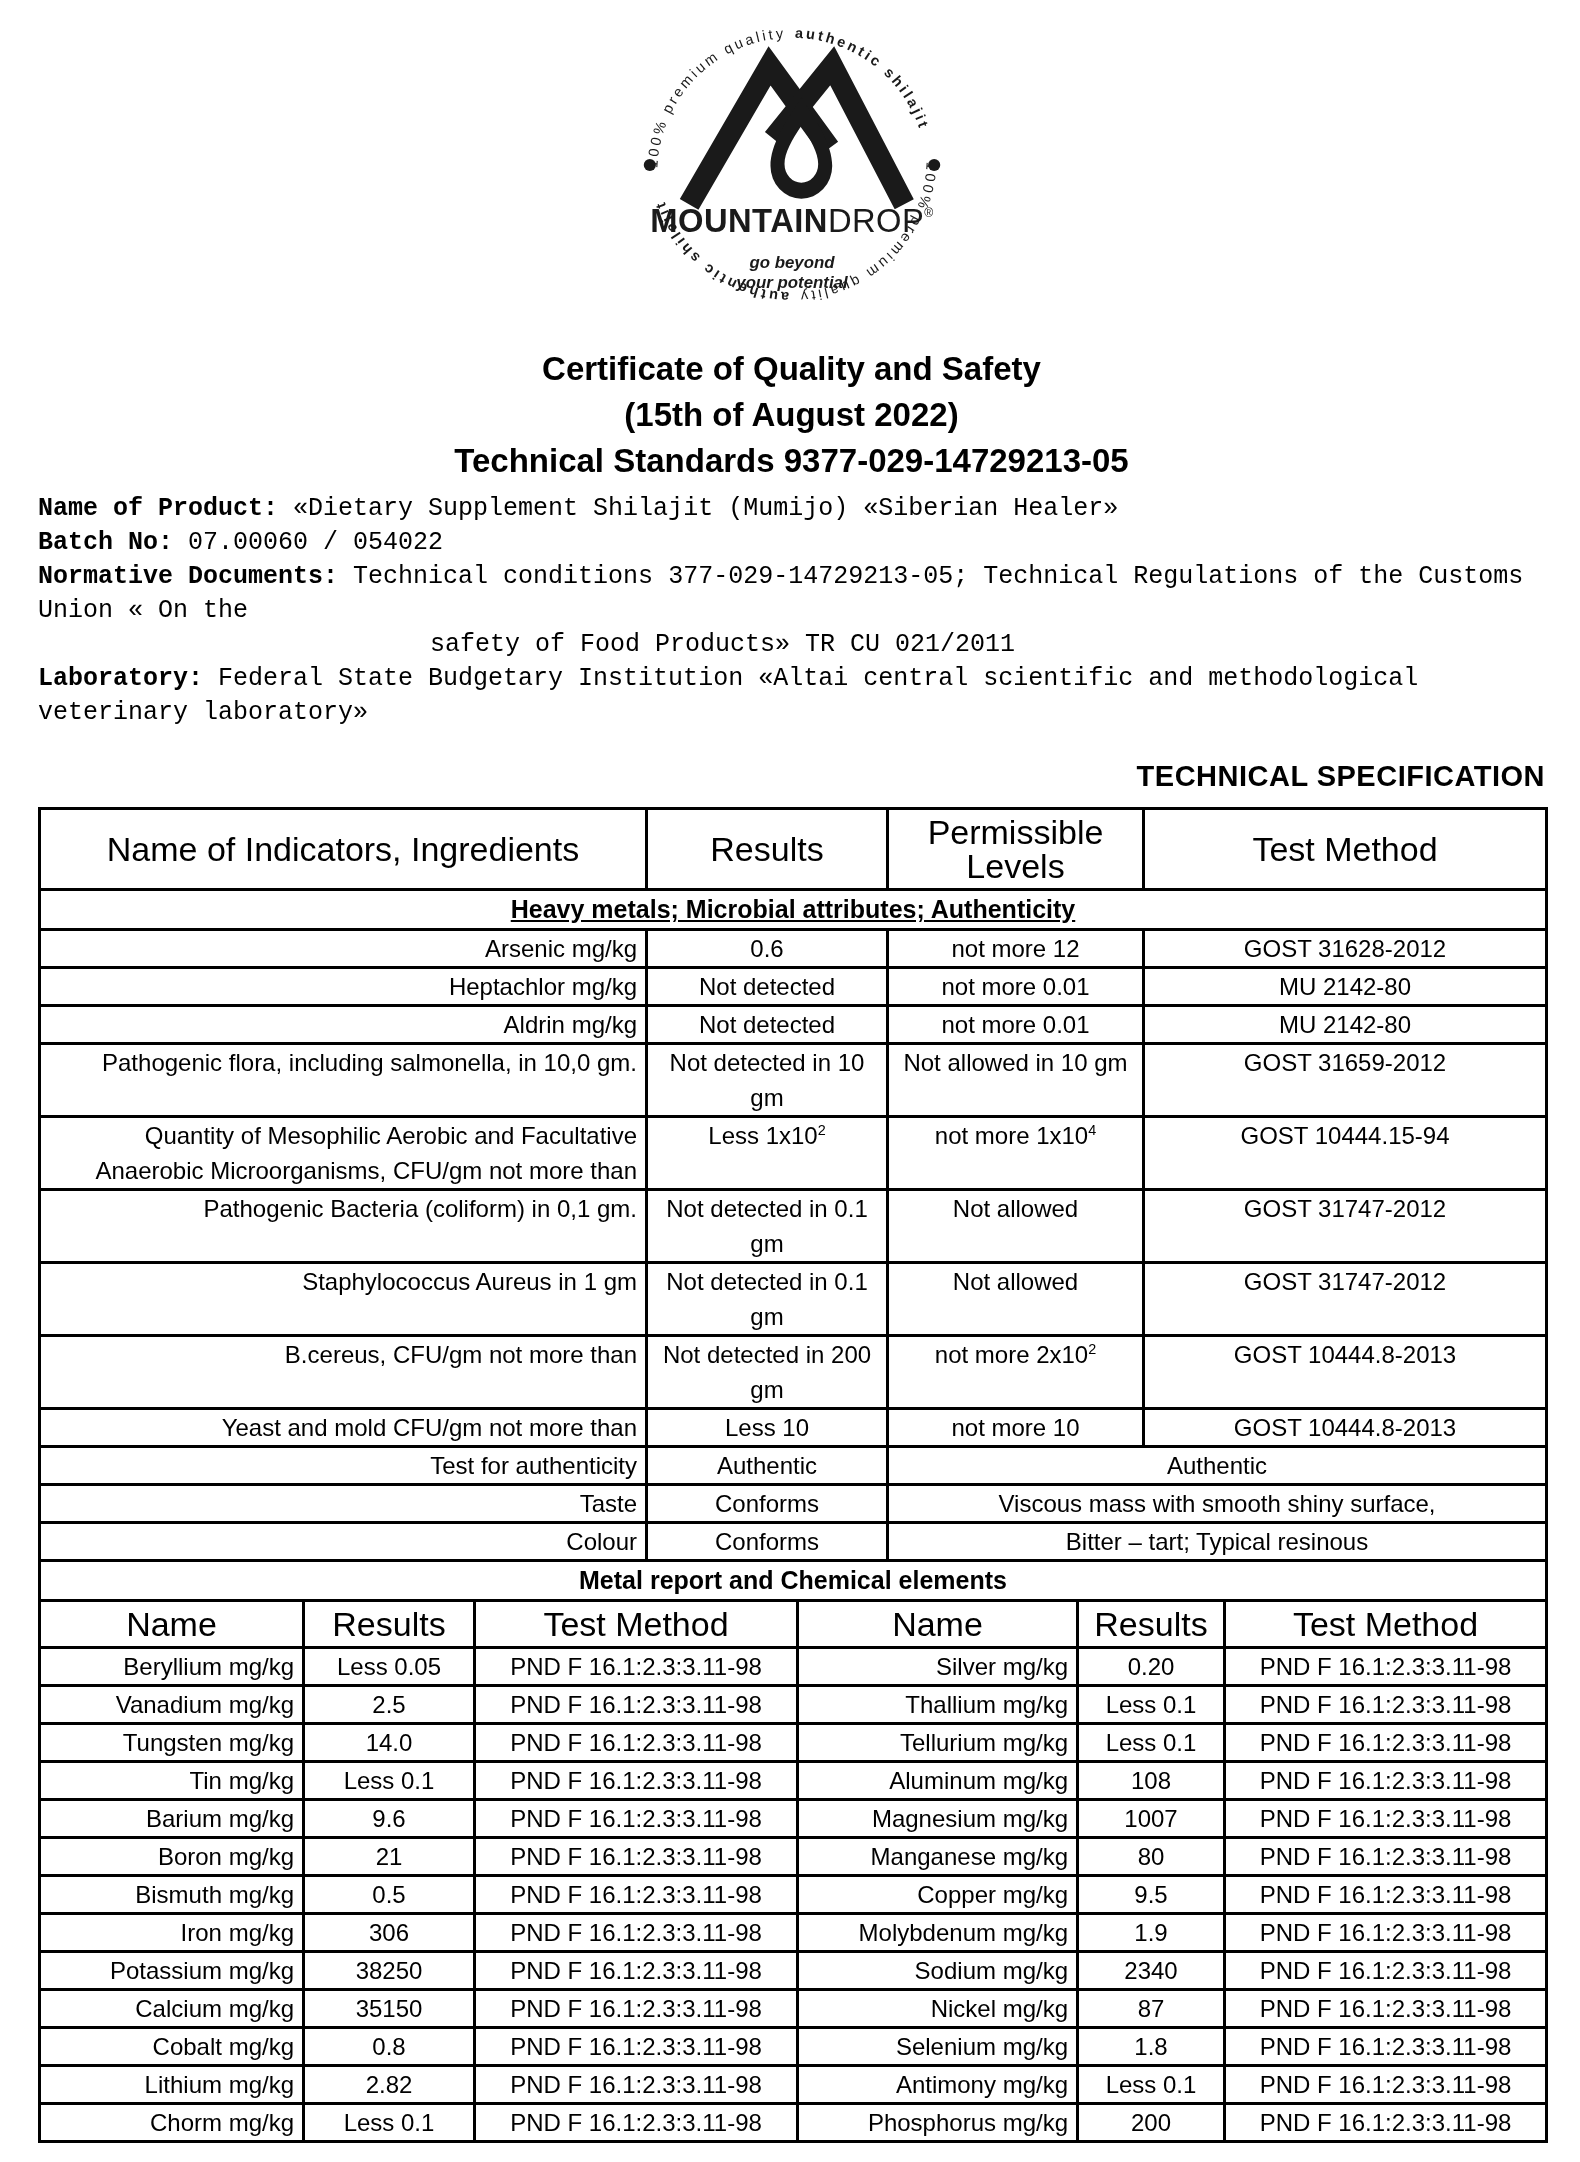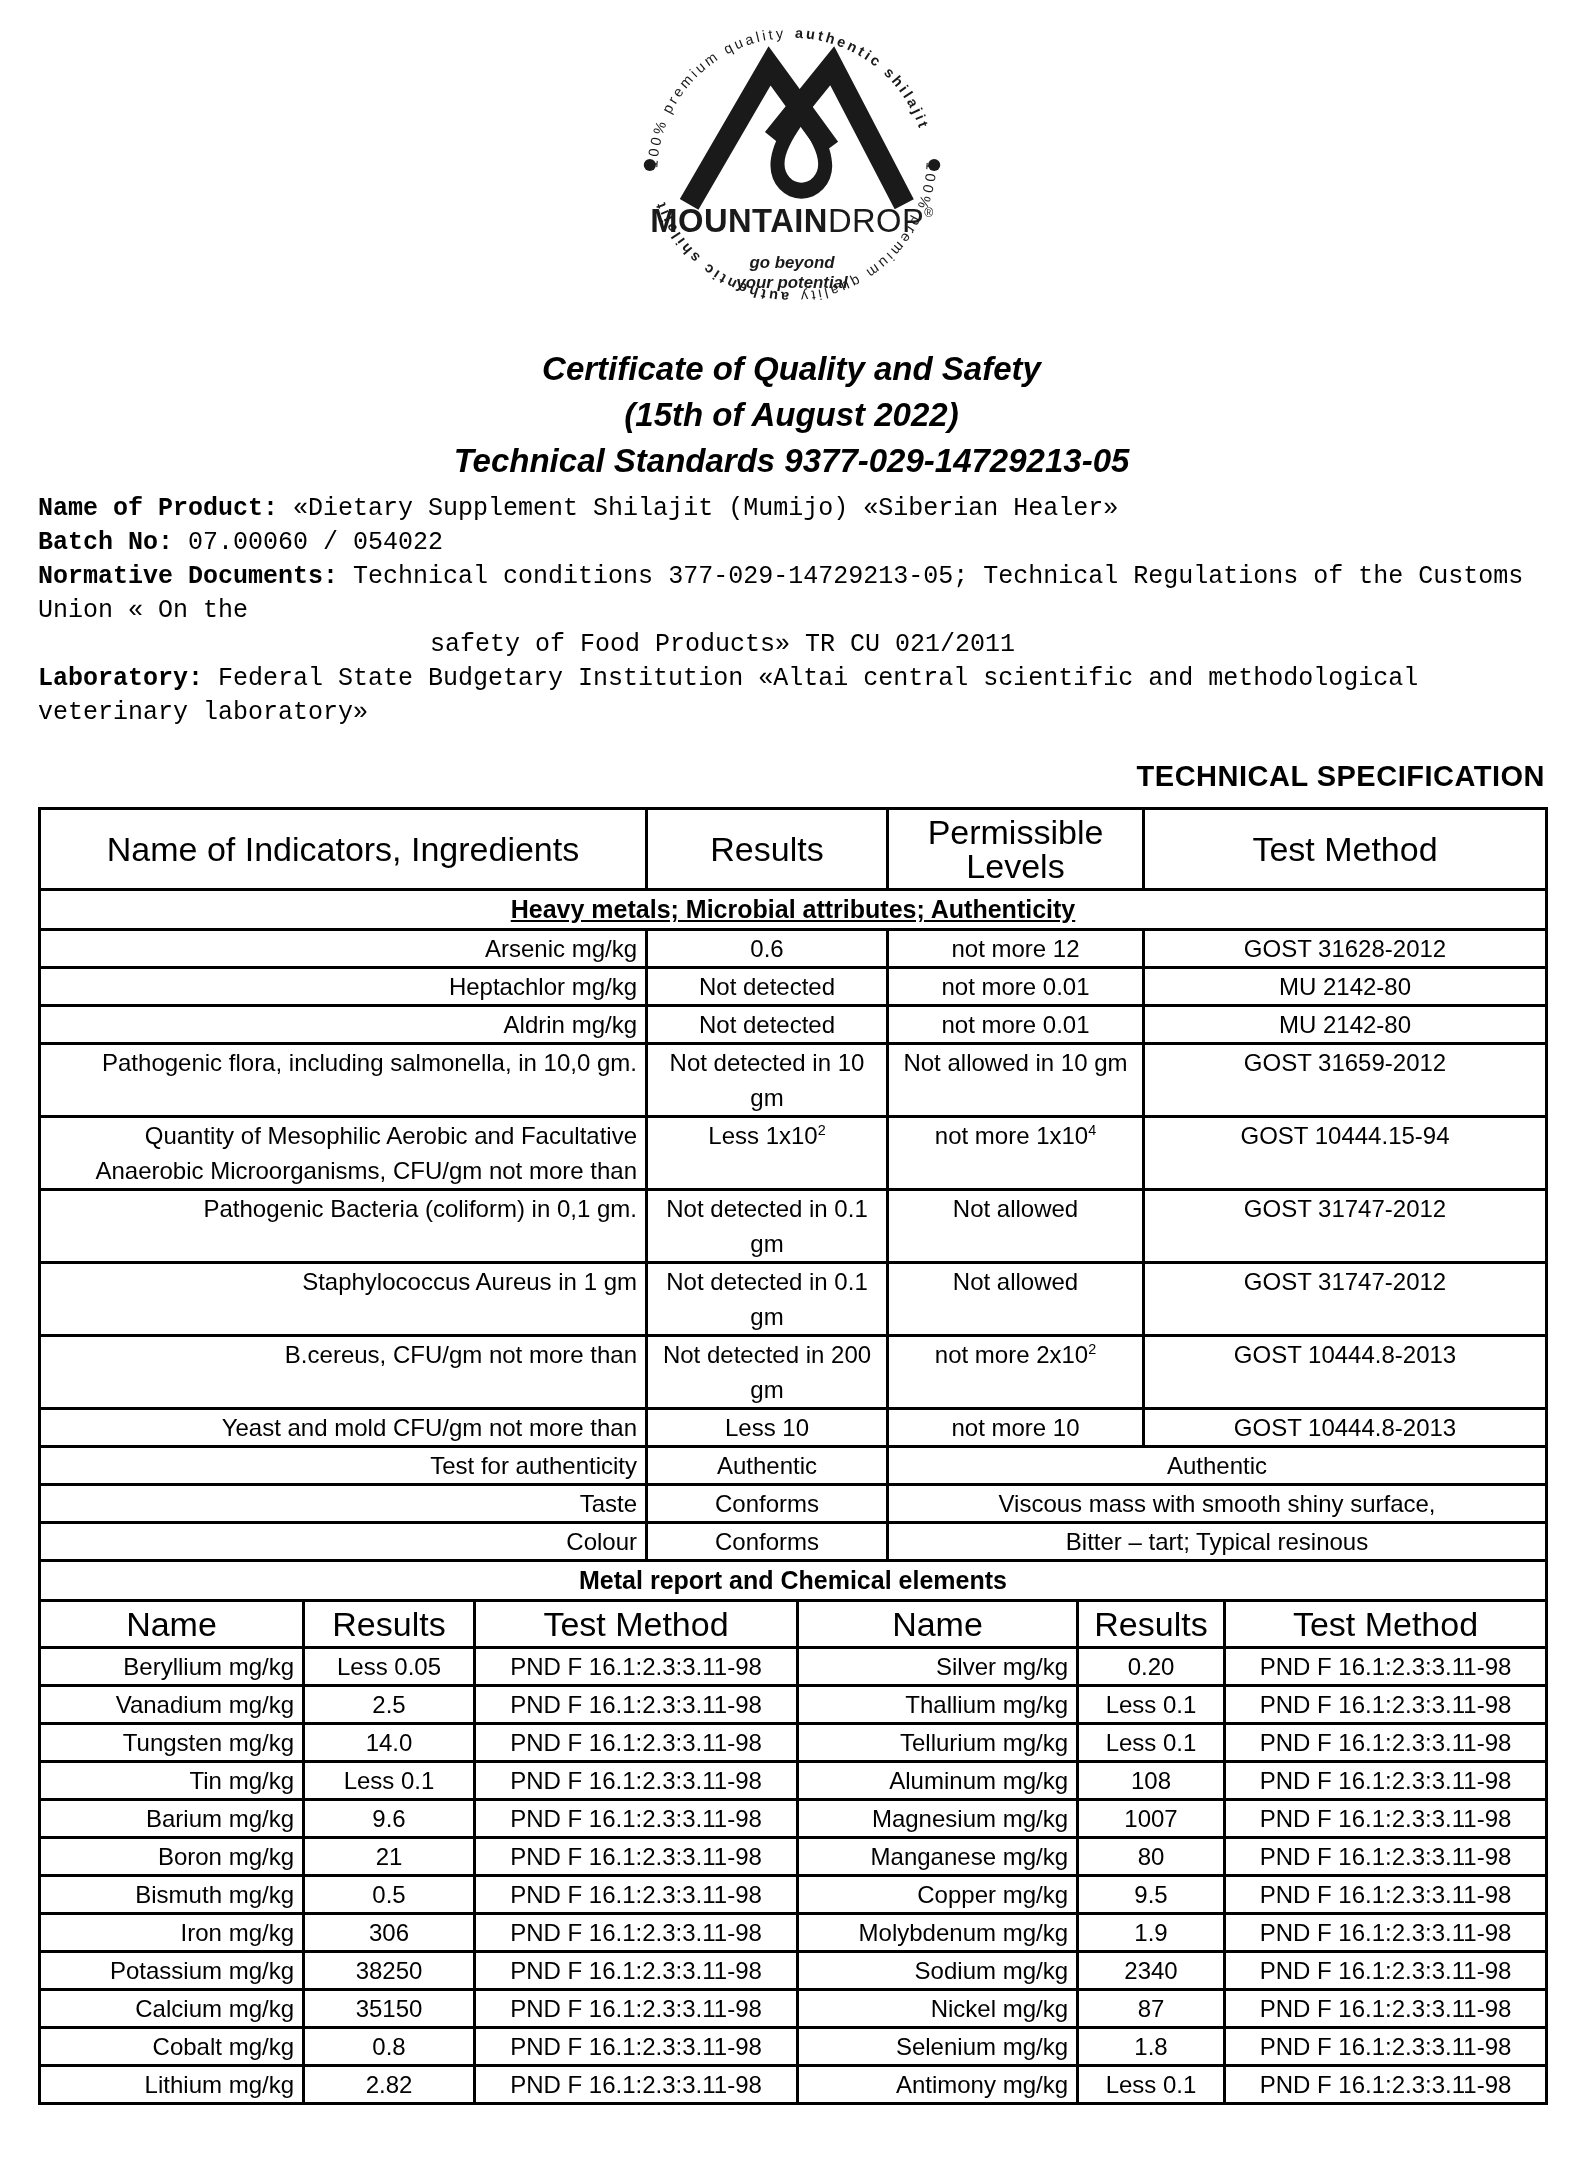--- a/index.html
+++ b/index.html
@@ -13,21 +13,21 @@
   .page { padding: 4px 35px 0 38px; }
 
   
   .logo-wrap { display: flex; justify-content: center; margin-top: 2px; }
   .logo-wrap svg { display: block; }
   .circ { font-family: "Liberation Sans", sans-serif; }
 
   
   .title-block {
     text-align: center; margin-top: 22px;
-    font-weight: bold; font-size: 33px; line-height: 46px; font-style: italic;
+    font-weight: bold; font-size: 33px; line-height: 46px;
   }
 
   
   .info-block { margin-top: 8px; font-size: 25px; line-height: 34px; font-family: Liberation Mono, monospace; }
   .info-label { font-weight: bold; }
   .indent2 { margin-left: 392px; }
 
   
   .section-title {
     text-align: right; font-weight: bold; font-size: 29px;
@@ -309,16 +309,24 @@
           <td class="cc">PND F 16.1:2.3:3.11-98</td>
         </tr>
         <tr>
           <td class="cl">Lithium mg/kg</td>
           <td class="cc">2.82</td>
           <td class="cc">PND F 16.1:2.3:3.11-98</td>
           <td class="cl">Antimony mg/kg</td>
           <td class="cc">Less 0.1</td>
           <td class="cc">PND F 16.1:2.3:3.11-98</td>
         </tr>
+        <tr>
+          <td class="cl">Chorm mg/kg</td>
+          <td class="cc">Less 0.1</td>
+          <td class="cc">PND F 16.1:2.3:3.11-98</td>
+          <td class="cl">Phosphorus mg/kg</td>
+          <td class="cc">200</td>
+          <td class="cc">PND F 16.1:2.3:3.11-98</td>
+        </tr>
       </tbody>
   </table>
 
 </div>
 
 </body></html>

